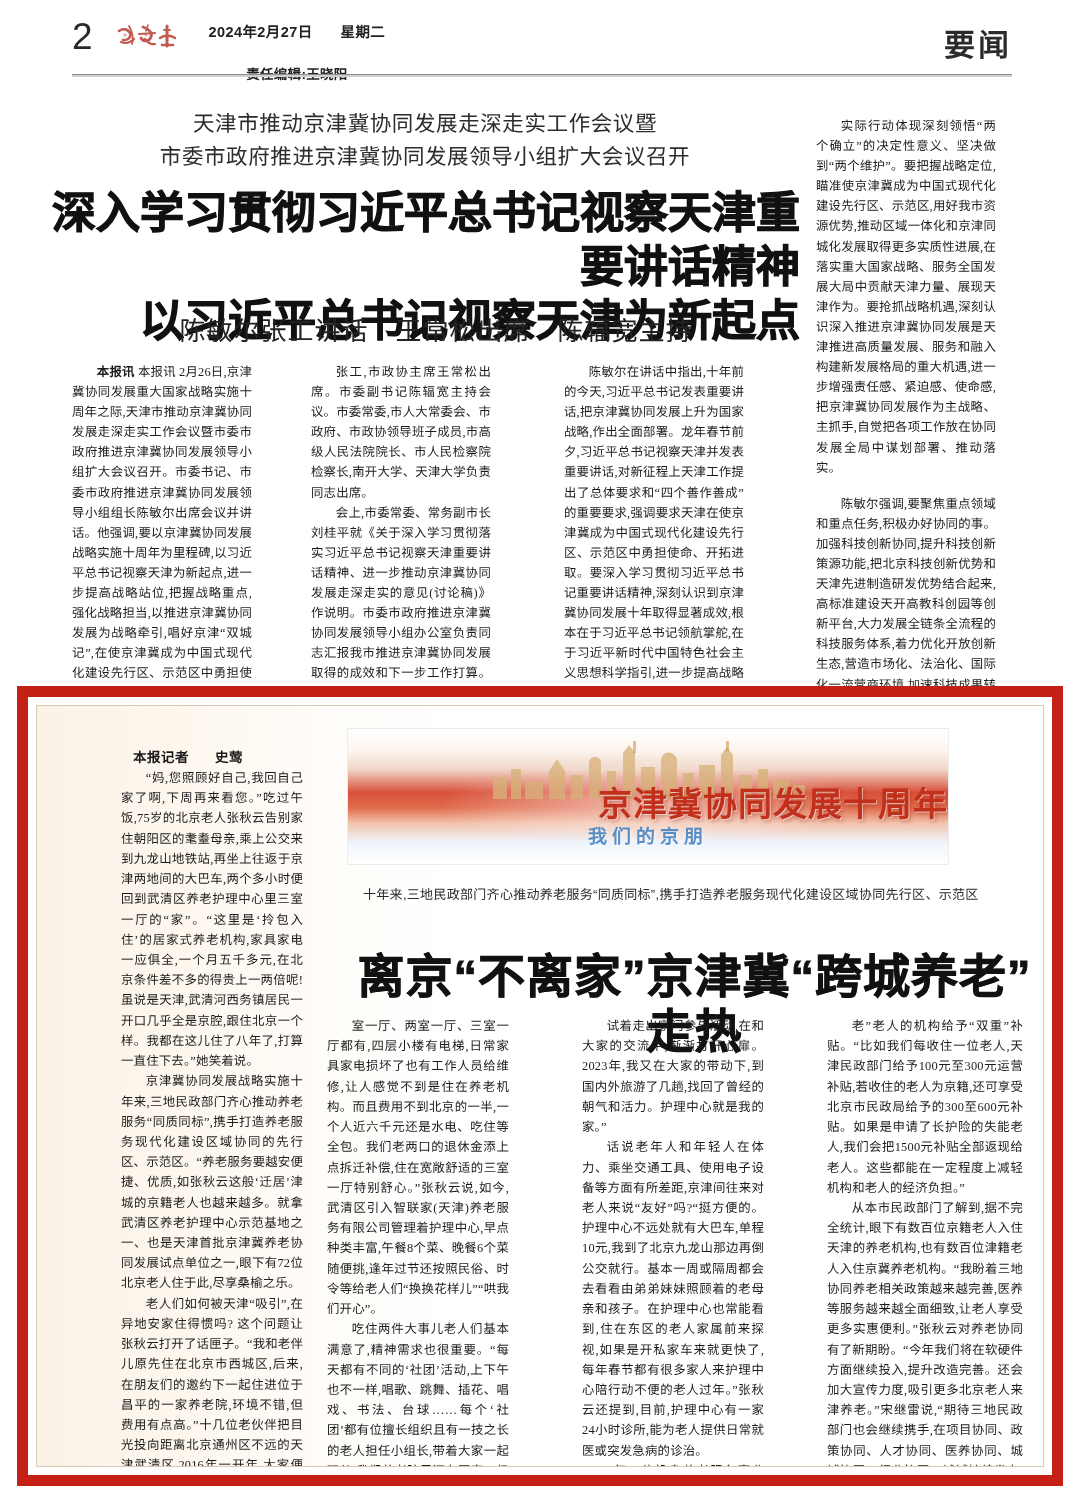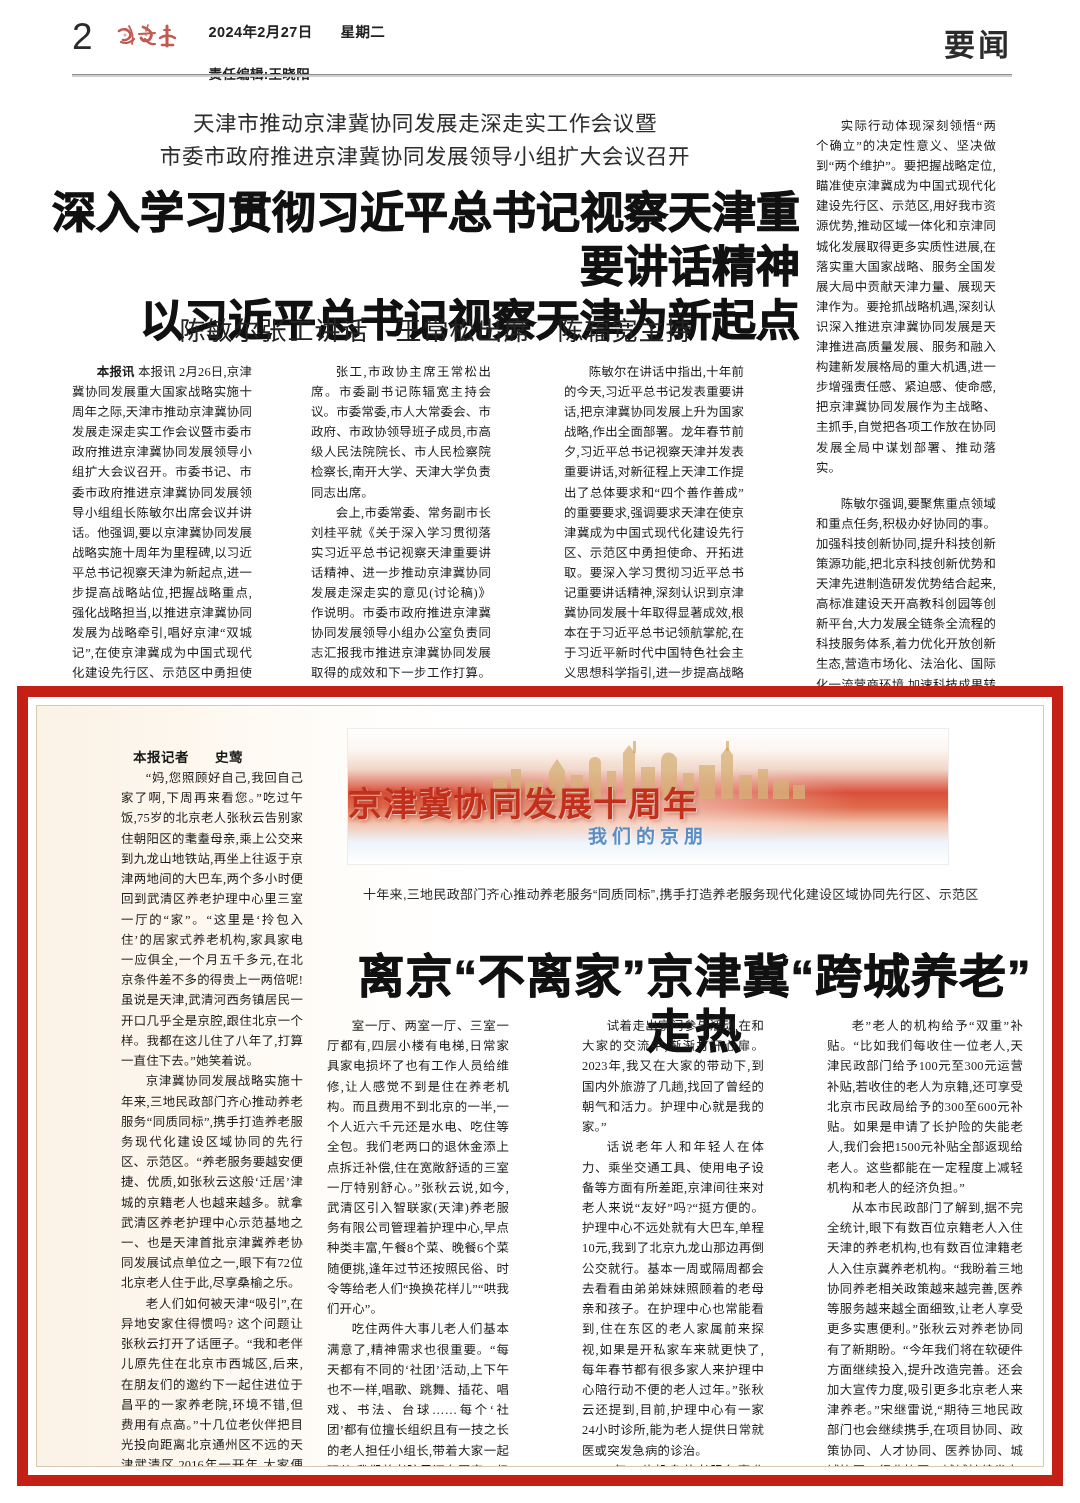--- a/index.html
+++ b/index.html
@@ -25,20 +25,21 @@
     margin-right:22px;margin-top:6px;letter-spacing:0;
   }
   .logo-wrap{
     width:78px;height:30px;margin-top:10px;margin-right:16px;
     position:relative;overflow:hidden;
   }
   .logo-wrap svg{display:block;}
   .head-dates{
     display:flex;flex-direction:column;gap:22px;margin-top:8px;
     font-family:"Liberation Sans","DejaVu Sans",sans-serif;
+    text-align:center;
   }
   .head-line1{font-size:14.5px;font-weight:700;color:#222;letter-spacing:.4px;}
   .head-line1 .wk{margin-left:28px;}
   .head-line2{font-size:13.5px;font-weight:700;color:#222;letter-spacing:.3px;}
   .section-name{
     position:absolute;right:68px;top:20px;
     font-family:"Liberation Sans","DejaVu Sans",sans-serif;
     font-size:31px;font-weight:700;color:#2b2b2b;letter-spacing:3px;
   }
   .rule-top{
@@ -123,21 +124,21 @@
       radial-gradient(ellipse 300px 60px at 50% 55%, rgba(255,255,255,.55), rgba(255,255,255,0) 70%),
       linear-gradient(to bottom,#ffffff 0%,#fdf5ef 16%,#f0d6c8 30%,#d9503a 47%,#e06a4b 58%,#f3c4ae 70%,#eef4fb 84%,#ffffff 100%);
     border:1px solid #ececec;
     overflow:hidden;
   }
   .banner .skyline{
     position:absolute;left:50%;transform:translateX(-50%);
     top:12px;width:330px;height:58px;opacity:.9;
   }
   .banner .btitle{
-    position:absolute;left:0;right:0;top:48px;text-align:left;
+    position:absolute;left:0;right:0;top:48px;text-align:right;
     font-family:Liberation Sans, sans-serif;
     font-size:34px;font-weight:700;letter-spacing:1px;
     color:#c2301b;
     text-shadow:1px 1px 0 rgba(255,255,255,.55), 2px 2px 4px rgba(150,40,20,.45);
     filter:blur(.5px);
   }
   .banner .bsub{
     position:absolute;left:0;right:0;top:92px;text-align:center;
     font-family:"Liberation Sans","DejaVu Sans",sans-serif;
     font-size:19px;font-weight:700;letter-spacing:5px;

